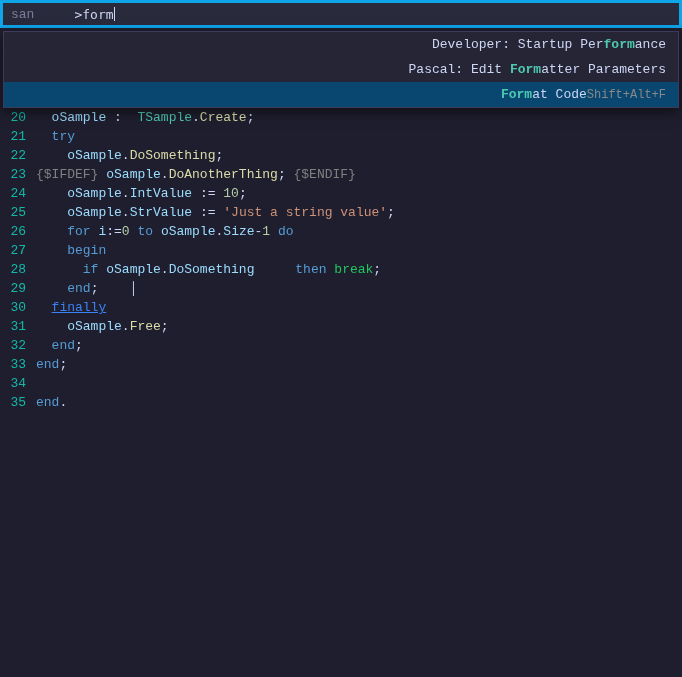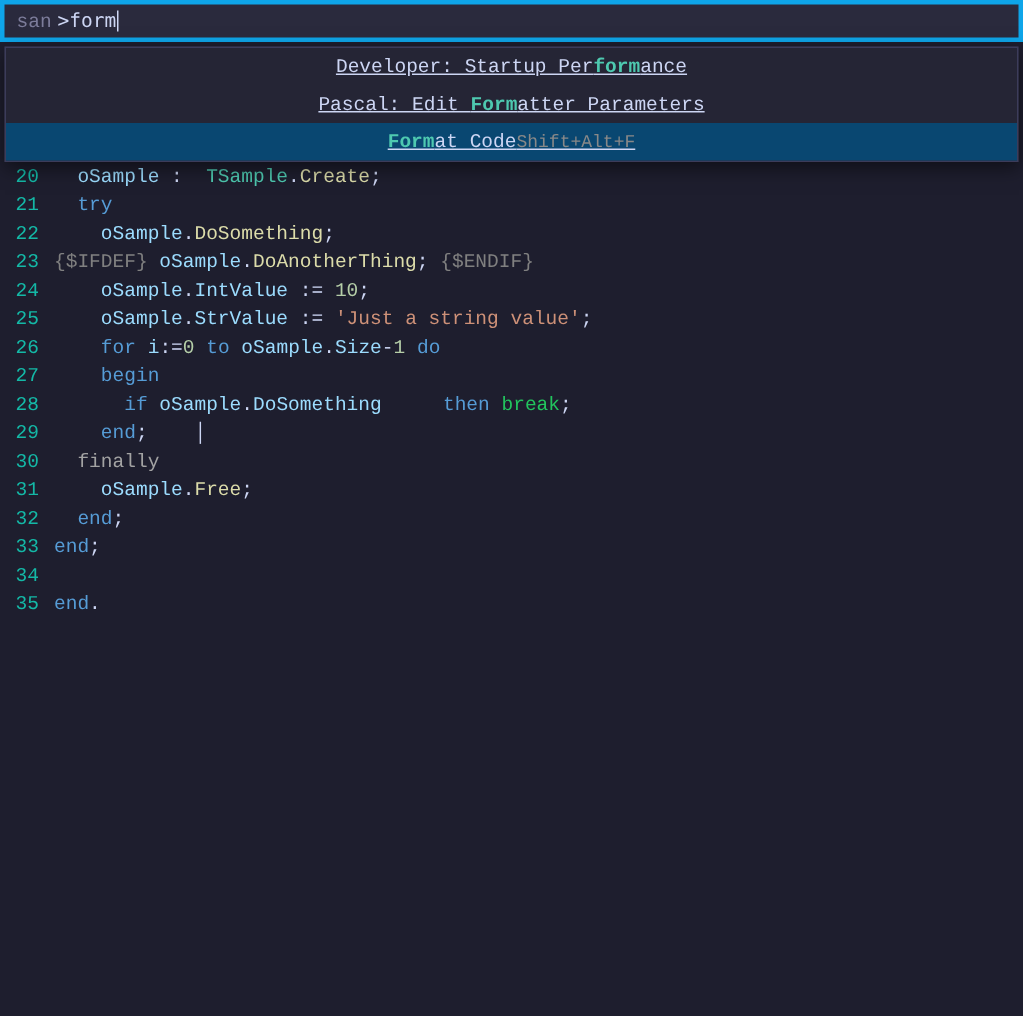--- a/index.html
+++ b/index.html
@@ -33,20 +33,21 @@
     }
     .search-label {
       color: #7c7c9a;
       font-size: 13px;
       margin-right: 4px;
     }
     .search-input-wrapper {
       display: flex;
       align-items: flex-start;
       flex: 1;
+      margin-left: 36px;
     }
     .cursor-blink {
       display: inline-block;
       width: 1px;
       height: 14px;
       background: #cdd6f4;
       vertical-align: middle;
     }
 
     
@@ -60,22 +61,21 @@
       z-index: 100;
       box-shadow: 0 4px 12px rgba(0,0,0,0.5);
     }
     .dropdown-item {
       padding: 5px 12px;
       cursor: pointer;
       font-size: 13px;
       color: #cdd6f4;
       display: flex;
       align-items: center;
-      justify-content: center;
-      text-decoration: underline;
+      justify-content: flex-end;
     }
     .dropdown-item:hover, .dropdown-item.selected {
       background: #094771;
     }
     .dropdown-item .item-label {
       color: #cdd6f4;
     }
     .dropdown-item .item-label .highlight {
       color: #4ec9b0;
       font-weight: bold;
@@ -105,21 +105,21 @@
       user-select: none;
     }
     .line-content {
       flex: 1;
       white-space: pre;
       font-size: 13px;
     }
 
     
     .kw { color: #569cd6; }       
-    .kw2 { color: #a3a3a3; }      
+    .kw2 { color: #3b82f6; text-decoration: underline; }      
     .fn { color: #dcdcaa; }       
     .type { color: #4ec9b0; }     
     .str { color: #ce9178; }      
     .num { color: #b5cea8; }      
     .comment { color: #6a9955; }  
     .ifdef { color: #808080; }    
     .op { color: #cdd6f4; }    
     .var-name { color: #9cdcfe; }   
     .dot { color: #cdd6f4; }
     .then-kw { color: #569cd6; margin-left: 33px; }

